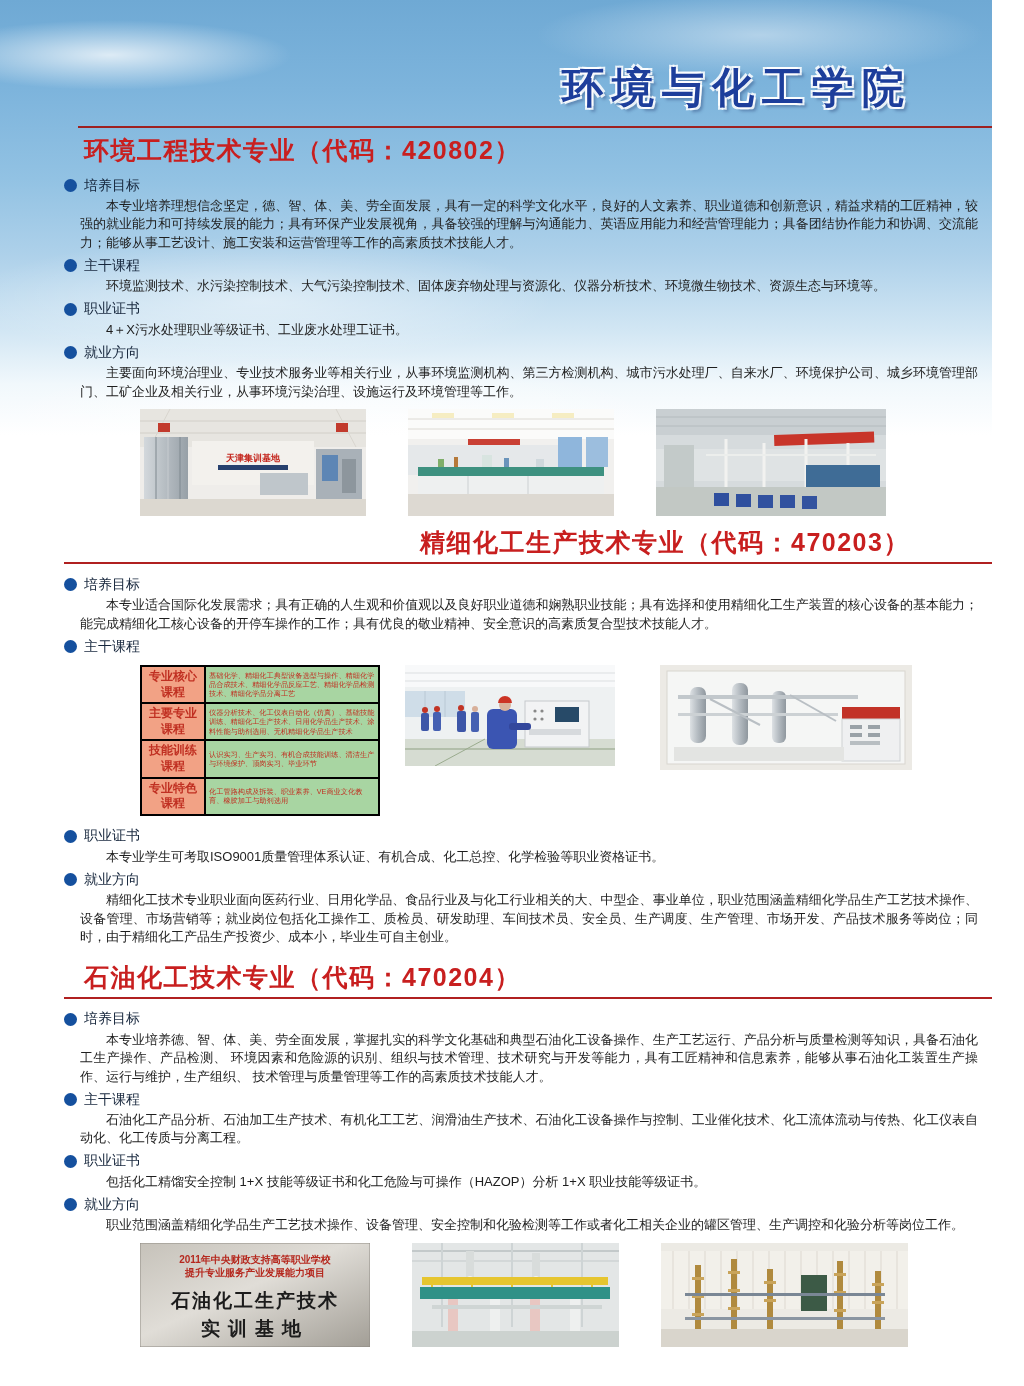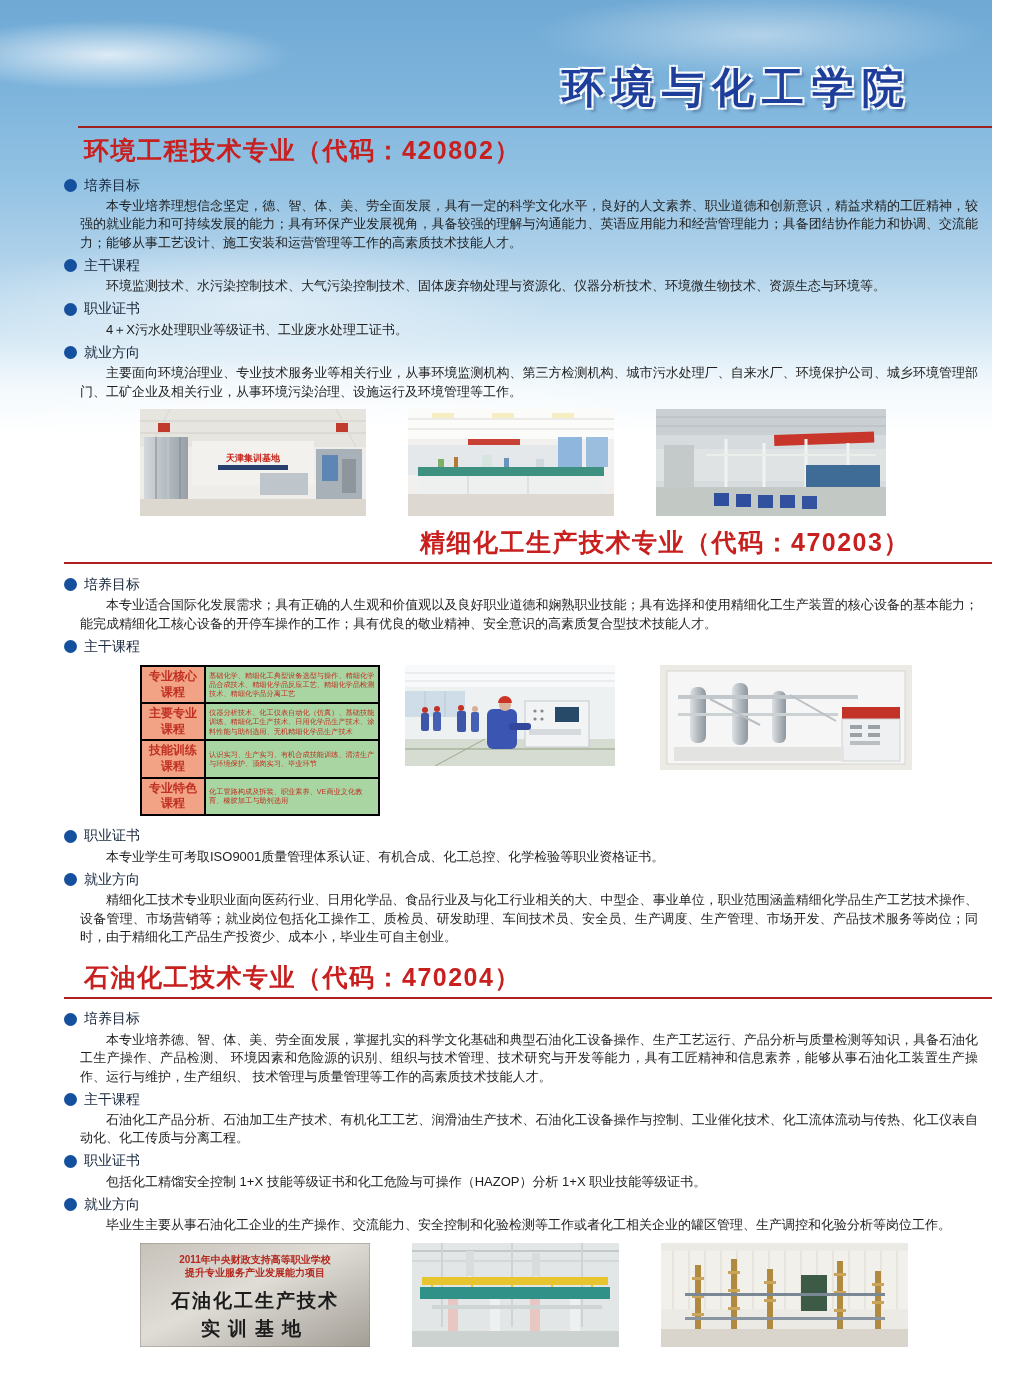--- a/index.html
+++ b/index.html
@@ -326,21 +326,21 @@
         <span class="sec-label">职业证书</span>
       </div>
       <p class="sec-body">包括化工精馏安全控制 1+X 技能等级证书和化工危险与可操作（HAZOP）分析 1+X 职业技能等级证书。</p>
     </div>
 
     <div class="section">
       <div class="sec-head">
         <span class="bullet"></span>
         <span class="sec-label">就业方向</span>
       </div>
-      <p class="sec-body">毕业生主要从事石油化工企业的生产操作、交流能力、安全控制和化验检测等工作或者化工相关企业的罐区管理、生产调控和化验分析等岗位工作。</p>
+      <p class="sec-body">职业范围涵盖精细化学品生产工艺技术操作、设备管理、安全控制和化验检测等工作或者化工相关企业的罐区管理、生产调控和化验分析等岗位工作。</p>
     </div>
 
     <div class="media-row">
 
       <svg width="230" height="104" viewBox="0 0 230 104">
         <defs>
           <linearGradient id="metal" x1="0" y1="0" x2="1" y2="1">
             <stop offset="0" stop-color="#c6c2ba"></stop>
               <stop offset=".45" stop-color="#e0ddd7"></stop>
               <stop offset="1" stop-color="#a29e96"></stop>

